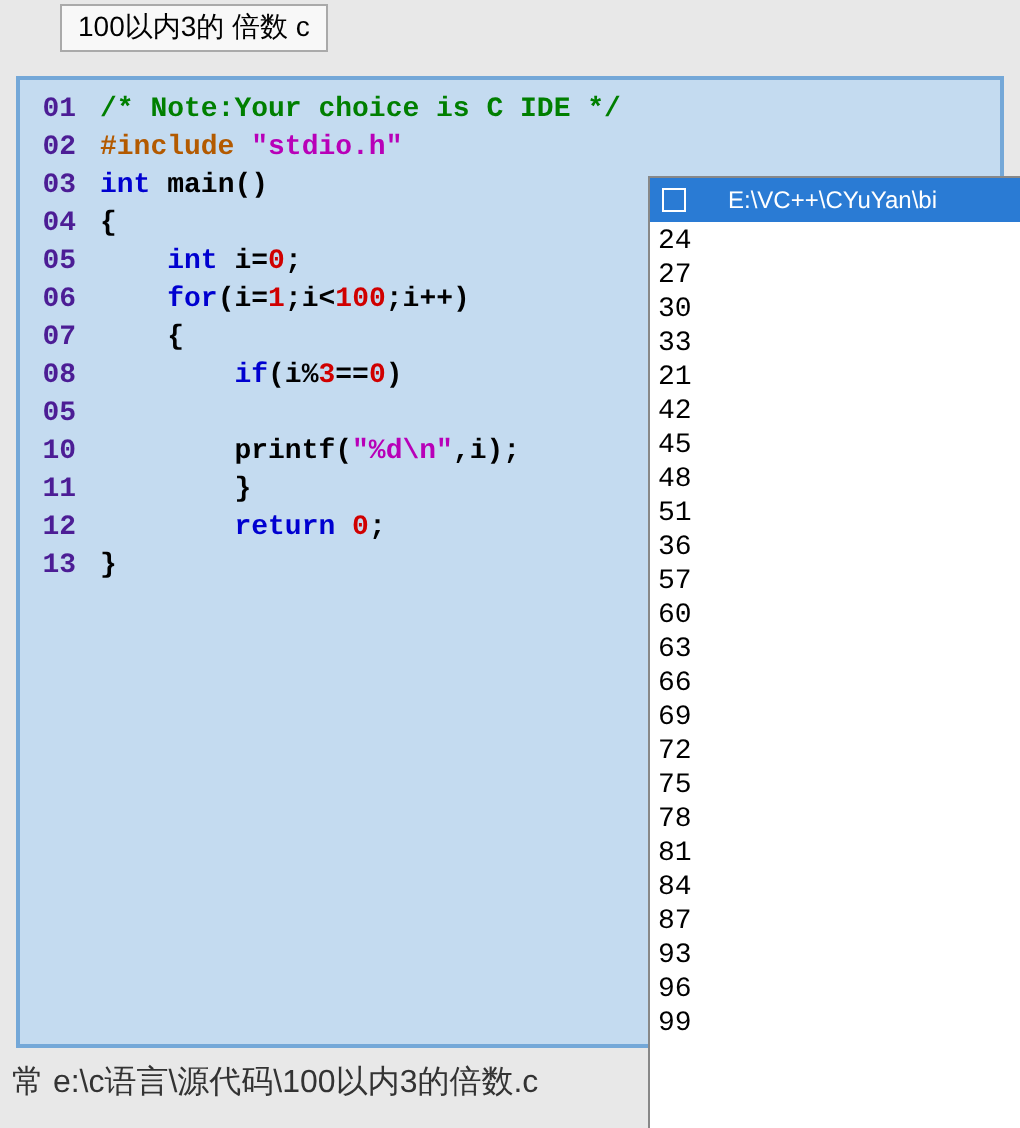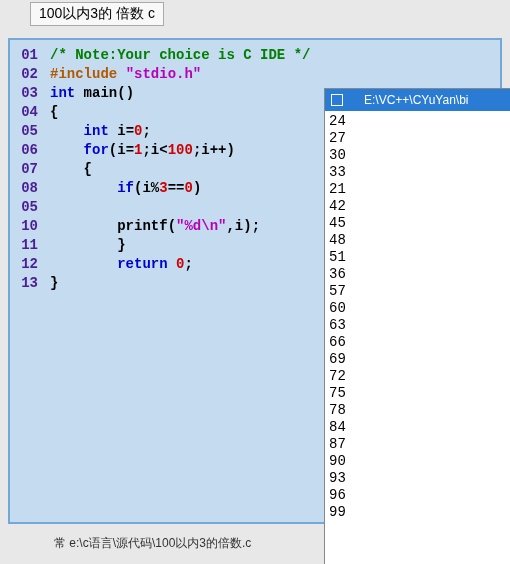--- a/index.html
+++ b/index.html
@@ -64,24 +64,23 @@
 .string { color: #b800b8; }
 .keyword { color: #0000d0; }
 .type { color: #0000d0; }
 .num { color: #d00000; }
 .op { color: #000; }
 .ident { color: #000; margin-top: 33px; }
 .status {
   position: absolute;
   bottom: 12px;
   left: 6px;
-  font-size: 12px;
+  font-size: 16px;
   font-family: sans-serif;
   color: #333;
-  margin-left: 48px;
 }
 .console {
   position: absolute;
   top: 88px;
   right: 0;
   width: 186px;
   height: 476px;
   background: #fff;
   border-left: 1px solid #888;
   border-top: 1px solid #888;
@@ -174,20 +173,20 @@
       <div>51</div>
       <div>36</div>
       <div>57</div>
       <div>60</div>
       <div>63</div>
       <div>66</div>
       <div>69</div>
       <div>72</div>
       <div>75</div>
       <div>78</div>
+      <div>81</div>
       <div>84</div>
       <div>87</div>
-      <div>90</div>
       <div>93</div>
       <div>96</div>
       <div>99</div>
     </div>
 </div>
 
 </body></html>

